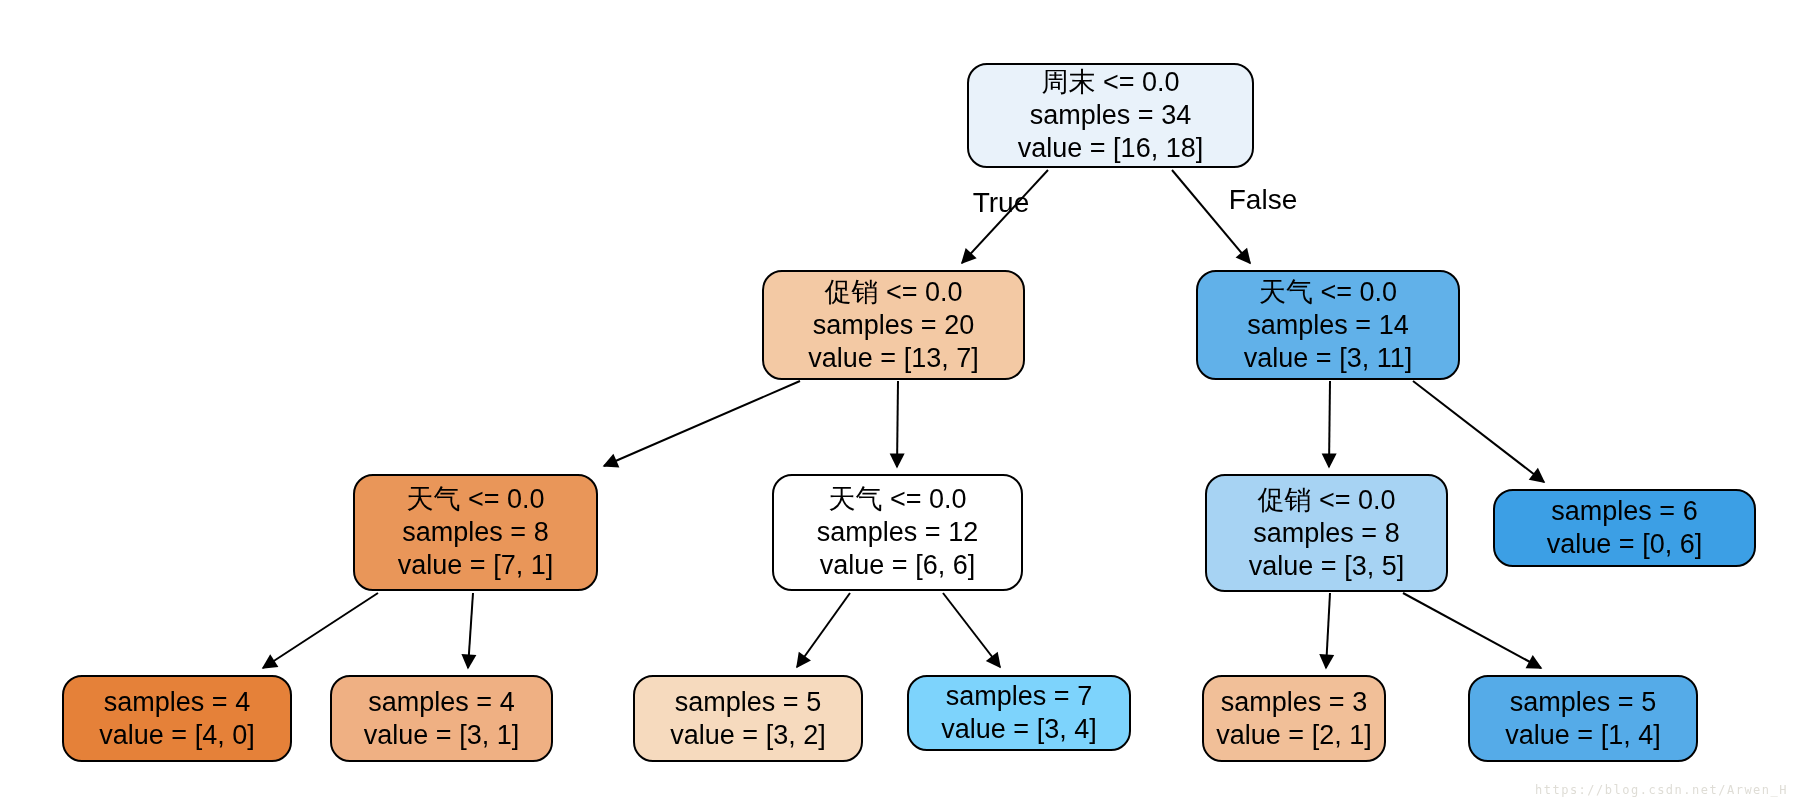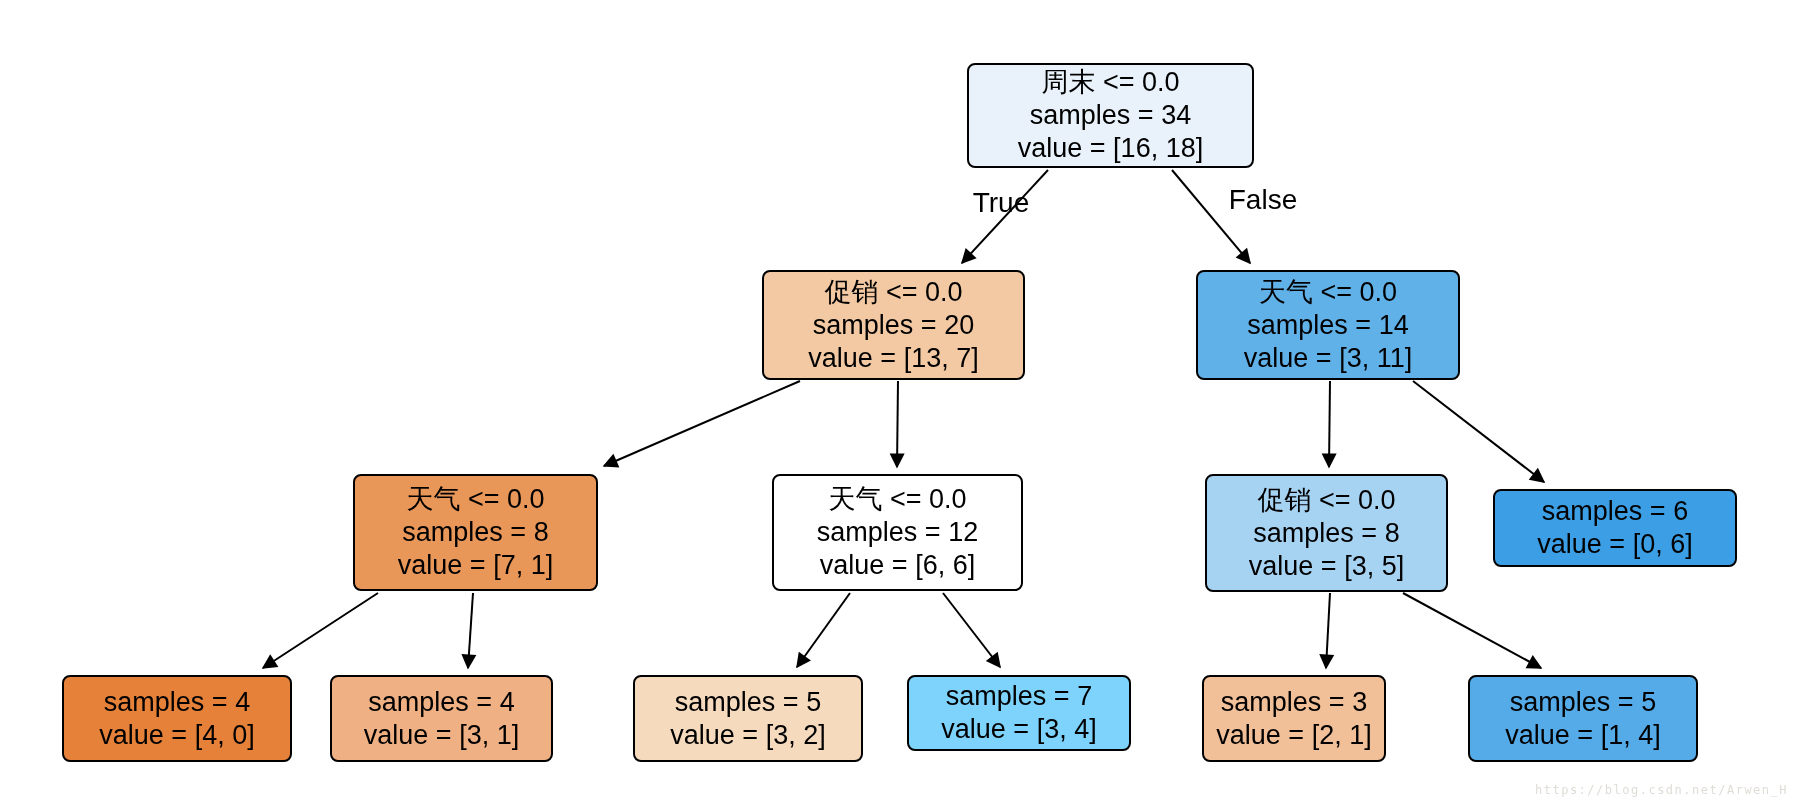--- a/index.html
+++ b/index.html
@@ -13,21 +13,21 @@
   }
   #edges-layer {
     position: absolute;
     left: 0; top: 0;
     width: 1794px; height: 803px;
   }
   .tree-node {
     position: absolute;
     box-sizing: border-box;
     border: 2.5px solid #000000;
-    border-radius: 8px;
+    border-radius: 20px;
     display: flex;
     flex-direction: column;
     align-items: center;
     justify-content: center;
     text-align: center;
     color: #000000;
     font-size: 27px;
     line-height: 33px;
     white-space: nowrap;
   }
@@ -96,21 +96,21 @@
       <div class="tree-node" style="left: 772px; top: 474px; width: 251px; height: 117px; background: rgb(255, 255, 255); border-color: rgb(0, 0, 0); color: rgb(0, 0, 0);">
         <div>天气 &lt;= 0.0</div>
         <div>samples = 12</div>
         <div>value = [6, 6]</div>
       </div>
       <div class="tree-node" style="left: 1205px; top: 474px; width: 243px; height: 118px; background: rgb(167, 211, 243); border-color: rgb(0, 0, 0); color: rgb(0, 0, 0);">
         <div>促销 &lt;= 0.0</div>
         <div>samples = 8</div>
         <div>value = [3, 5]</div>
       </div>
-      <div class="tree-node" style="left: 1493px; top: 489px; width: 244px; height: 78px; background: rgb(60, 159, 229); border-color: rgb(0, 0, 0); color: rgb(0, 0, 0);">
+      <div class="tree-node" style="left: 1493px; top: 489px; width: 263px; height: 78px; background: rgb(60, 159, 229); border-color: rgb(0, 0, 0); color: rgb(0, 0, 0);">
         <div>samples = 6</div>
         <div>value = [0, 6]</div>
       </div>
       <div class="tree-node" style="left: 62px; top: 675px; width: 230px; height: 87px; background: rgb(229, 129, 57); border-color: rgb(0, 0, 0); color: rgb(0, 0, 0);">
         <div>samples = 4</div>
         <div>value = [4, 0]</div>
       </div>
       <div class="tree-node" style="left: 330px; top: 675px; width: 223px; height: 87px; background: rgb(239, 176, 131); border-color: rgb(0, 0, 0); color: rgb(0, 0, 0);">
         <div>samples = 4</div>
         <div>value = [3, 1]</div>

